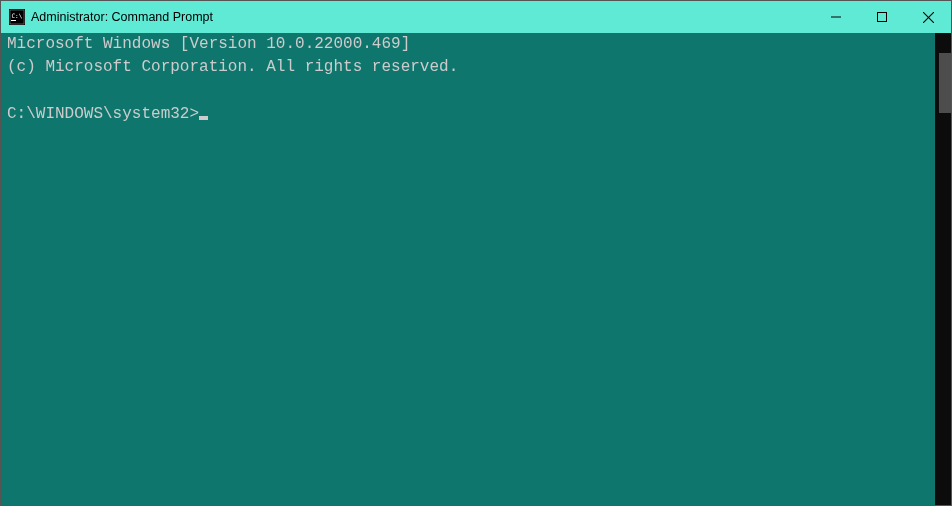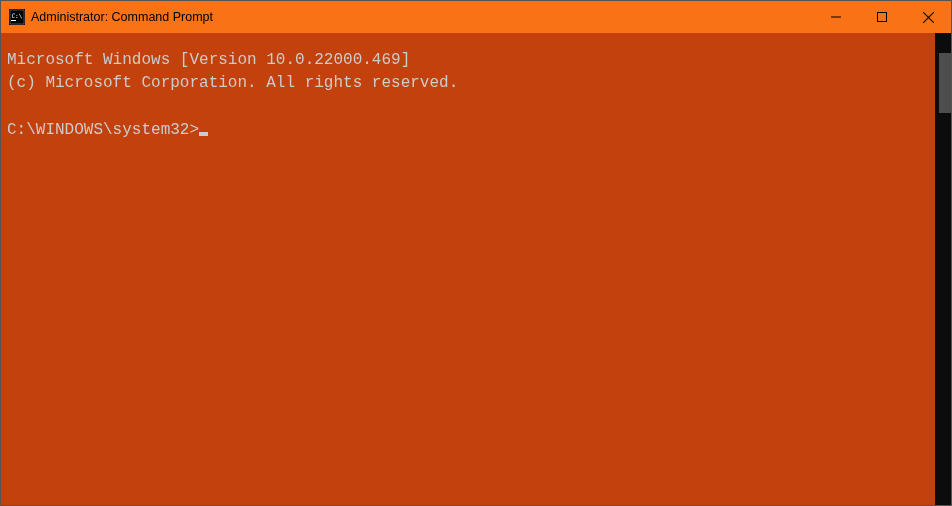--- a/index.html
+++ b/index.html
@@ -6,21 +6,21 @@
     body {
       width: 952px;
       height: 506px;
       font-family: "Segoe UI", Tahoma, sans-serif;
       background: #fff;
       overflow: hidden;
       border: 1px solid #555;
     }
     .titlebar {
       height: 32px;
-      background: #f97316;
+      background: #5eead4;
       display: flex;
       align-items: center;
       padding-left: 8px;
     }
     .app-icon {
       width: 16px;
       height: 16px;
       margin-right: 6px;
       display: flex;
       align-items: center;
@@ -45,26 +45,26 @@
       justify-content: center;
       background: transparent;
       border: none;
       cursor: default;
     }
     .win-btn svg { display: block; }
     .terminal {
       position: relative;
       width: 100%;
       height: calc(100% - 32px);
-      background: #c2410c;
+      background: #0f766e;
       color: #cccccc;
       font-family: Consolas, "Courier New", monospace;
       font-size: 16px;
       line-height: 1.45;
-      padding: 16px 6px;
+      padding: 0 6px;
       white-space: pre;
       overflow: hidden;
     }
     .prompt-line {
       display: inline;
     }
     .cursor {
       display: inline-block;
       width: 9px;
       height: 4px;

